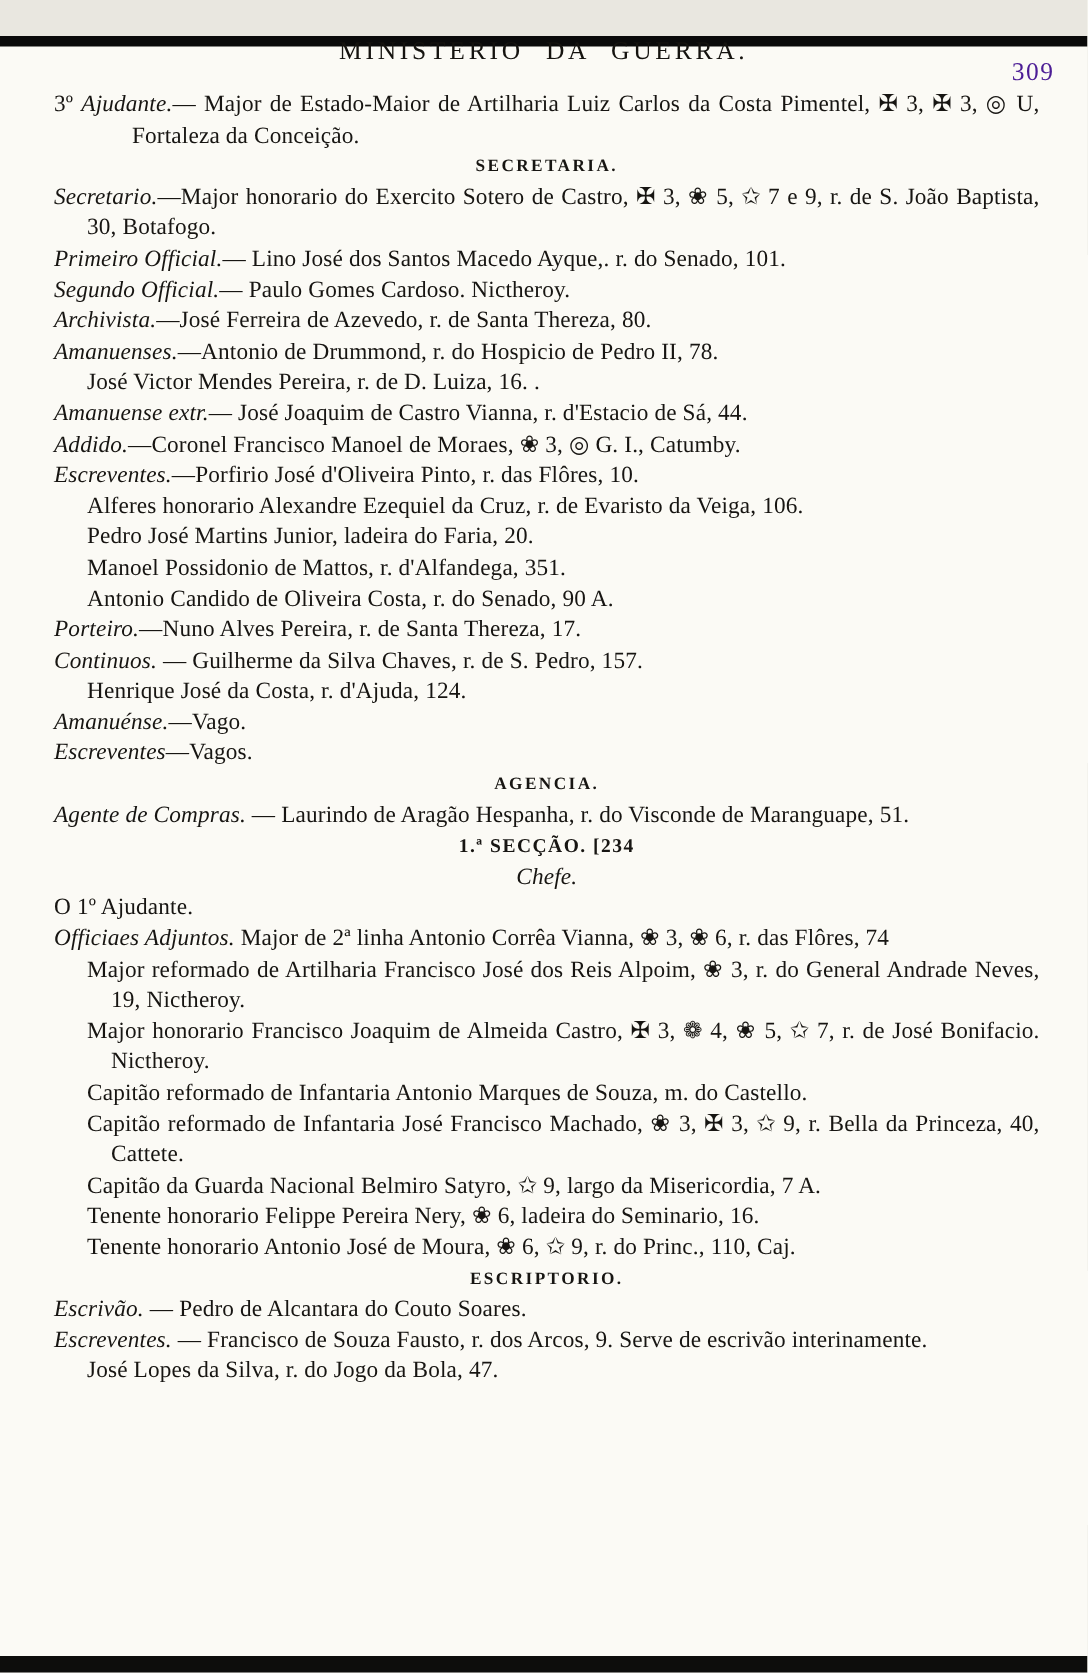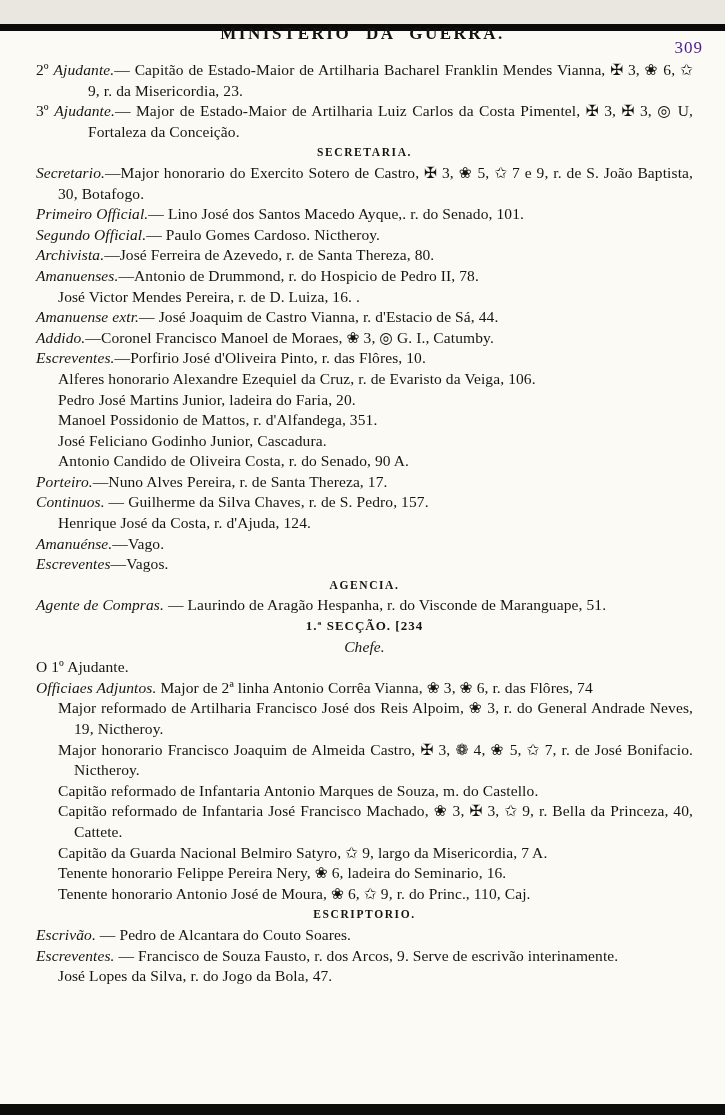--- a/index.html
+++ b/index.html
@@ -18,21 +18,21 @@
     position:absolute;top:0;left:0;width:725px;height:7px;background:#0a0a0a;
   }
   .scan-bar-bottom{
     position:absolute;left:0;bottom:14px;width:725px;height:21px;background:#0d0d0c;
   }
   .page-header{
     position:relative;height:34px;margin-top:24px;
   }
   .page-title{
     position:absolute;left:0;right:0;text-align:center;
-    font-weight:bold;font-size:17px;letter-spacing:2.5px;word-spacing:8px;
+    font-weight:normal;font-size:17px;letter-spacing:2.5px;word-spacing:8px;
     color:#15130f;
   }
   .page-number{
     position:absolute;right:22px;top:14px;
     font-weight:normal;font-size:17px;letter-spacing:1px;color:#4c1d95;
   }
   .content{
     padding:2px 32px 0 36px;
     font-size:15.5px;line-height:20.6px;
     text-align:justify;
@@ -62,36 +62,34 @@
 
 <div class="page">
   <div class="scan-bar-top"></div>
 
   <div class="page-header">
     <div class="page-title">MINISTERIO DA GUERRA.</div>
     <div class="page-number">309</div>
   </div>
 
   <div class="content">
-      <p class="numbered"><span>2º </span><em>Ajudante.</em><span>— Capitão de Estado-Maior de Artilharia Bacharel Franklin Mendes Vianna, ✠ 3, ❀ 6, ✩ 9, r. da Misericordia, 23.</span></p>
       <p class="numbered"><span>3º </span><em>Ajudante.</em><span>— Major de Estado-Maior de Artilharia Luiz Carlos da Costa Pimentel, ✠ 3, ✠ 3, ◎ U, Fortaleza da Conceição.</span></p>
       <p class="heading">SECRETARIA.</p>
       <p class="entry"><em>Secretario.</em><span>—Major honorario do Exercito Sotero de Castro, ✠ 3, ❀ 5, ✩ 7 e 9, r. de S. João Baptista, 30, Botafogo.</span></p>
       <p class="entry"><em>Primeiro Official.</em><span>— Lino José dos Santos Macedo Ayque,. r. do Senado, 101.</span></p>
       <p class="entry"><em>Segundo Official.</em><span>— Paulo Gomes Cardoso. Nictheroy.</span></p>
       <p class="entry"><em>Archivista.</em><span>—José Ferreira de Azevedo, r. de Santa Thereza, 80.</span></p>
       <p class="entry"><em>Amanuenses.</em><span>—Antonio de Drummond, r. do Hospicio de Pedro II, 78.</span></p>
       <p class="sub"><span>José Victor Mendes Pereira, r. de D. Luiza, 16. .</span></p>
       <p class="entry"><em>Amanuense extr.</em><span>— José Joaquim de Castro Vianna, r. d'Estacio de Sá, 44.</span></p>
       <p class="entry"><em>Addido.</em><span>—Coronel Francisco Manoel de Moraes, ❀ 3, ◎ G. I., Catumby.</span></p>
       <p class="entry"><em>Escreventes.</em><span>—Porfirio José d'Oliveira Pinto, r. das Flôres, 10.</span></p>
       <p class="sub"><span>Alferes honorario Alexandre Ezequiel da Cruz, r. de Evaristo da Veiga, 106.</span></p>
       <p class="sub"><span>Pedro José Martins Junior, ladeira do Faria, 20.</span></p>
       <p class="sub"><span>Manoel Possidonio de Mattos, r. d'Alfandega, 351.</span></p>
-      <p class="sub"><span>José Feliciano Godinho Junior, Cascadura.</span></p>
       <p class="sub"><span>Antonio Candido de Oliveira Costa, r. do Senado, 90 A.</span></p>
       <p class="entry"><em>Porteiro.</em><span>—Nuno Alves Pereira, r. de Santa Thereza, 17.</span></p>
       <p class="entry"><em>Continuos.</em><span> — Guilherme da Silva Chaves, r. de S. Pedro, 157.</span></p>
       <p class="sub"><span>Henrique José da Costa, r. d'Ajuda, 124.</span></p>
       <p class="entry"><em>Amanuénse.</em><span>—Vago.</span></p>
       <p class="entry"><em>Escreventes</em><span>—Vagos.</span></p>
       <p class="heading">AGENCIA.</p>
       <p class="entry"><em>Agente de Compras.</em><span> — Laurindo de Aragão Hespanha, r. do Visconde de Maranguape, 51.</span></p>
       <p class="section-title">1.ª SECÇÃO. [234</p>
       <p class="italic-heading">Chefe.</p>

